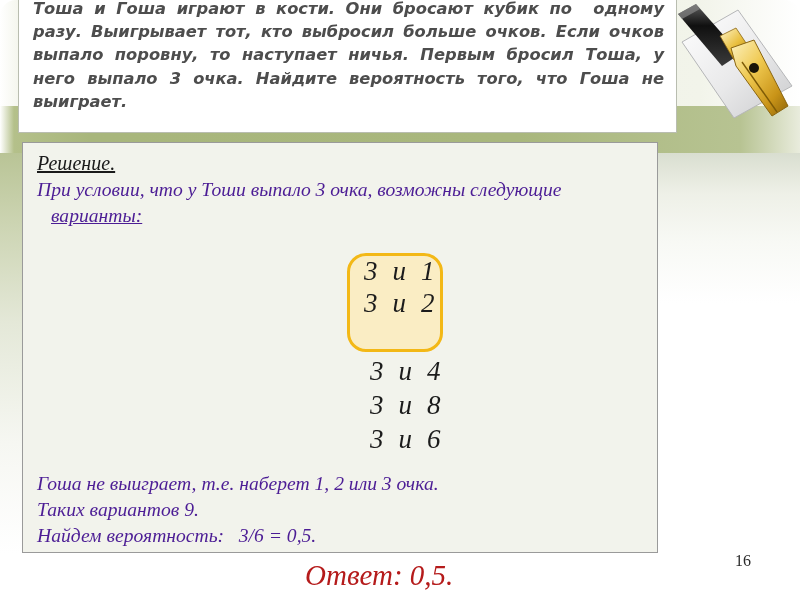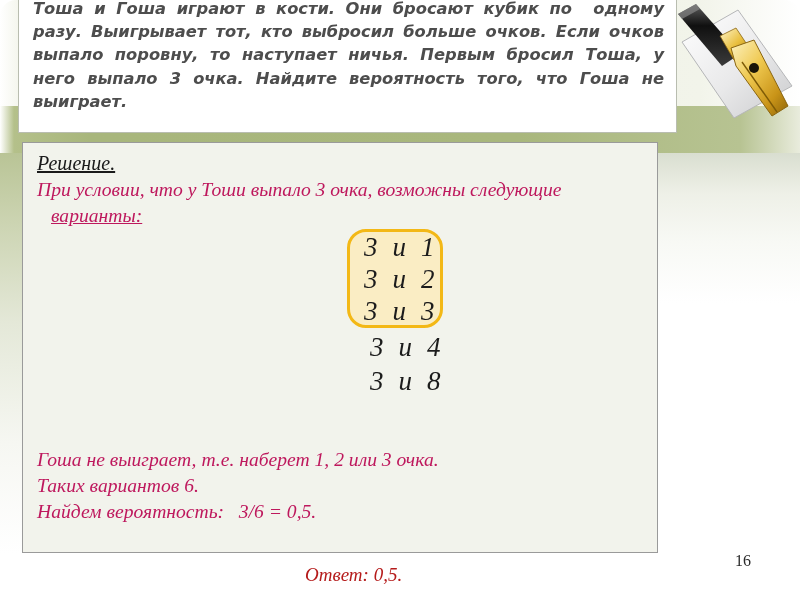--- a/index.html
+++ b/index.html
@@ -140,30 +140,30 @@
     text-decoration: underline;
     margin: 0 0 1px 0;
     display: inline-block;
     line-height: 25px;
   }
   .sol-line {
     font-family: "Liberation Serif", serif;
     font-style: italic;
     font-size: 19.6px;
     line-height: 26px;
-    color: #be185d;
+    color: #4c1d95;
     margin: 0;
     white-space: pre-wrap;
   }
   .sol-line.indent { padding-left: 14px; text-decoration: underline; }
 
   
   #variants {
     position: relative;
-    margin-top: 0;
+    margin-top: 24px;
     height: 216px;
     text-decoration: underline;
   }
   .variant-row {
     position: absolute;
     font-family: "Liberation Serif", serif;
     font-style: italic;
     font-size: 27px;
     line-height: 30px;
     color: #1c1c1c;
@@ -191,21 +191,21 @@
 
   #closing-lines { margin-top: 2px; }
 
   
   #answer {
     position: absolute;
     left: 305px;
     top: 558px;
     font-family: "Liberation Serif", serif;
     font-style: italic;
-    font-size: 19px;
+    font-size: 29px;
     line-height: 34px;
     color: #b51b1b;
     white-space: pre;
   }
 
   
   #page-number {
     position: absolute;
     left: 735px;
     top: 551px;
@@ -280,28 +280,28 @@
 
     <div><span class="sol-heading">Решение.</span></div>
 
     <p class="sol-line">При условии, что у Тоши выпало 3 очка, возможны следующие</p>
     <p class="sol-line indent">варианты:</p>
 
     <div id="variants">
       <div id="variant-highlight"></div>
       <div class="variant-row v0">3  и  1</div>
       <div class="variant-row v1">3  и  2</div>
-      <div class="variant-row v2">3  и  3</div>
       <div class="variant-row v3">3  и  4</div>
       <div class="variant-row v4">3  и  8</div>
+      <div class="variant-row v5">3  и  6</div>
     </div>
 
     <div id="closing-lines">
       <p class="sol-line">Гоша не выиграет, т.е. наберет 1, 2 или 3 очка.</p>
-      <p class="sol-line">Таких вариантов 6.</p>
+      <p class="sol-line">Таких вариантов 9.</p>
       <p class="sol-line">Найдем вероятность:   3/6 = 0,5.</p>
     </div>
   </div>
 
   <div id="answer">Ответ: 0,5.</div>
 
   <div id="page-number">16</div>
 
 </div>
 

